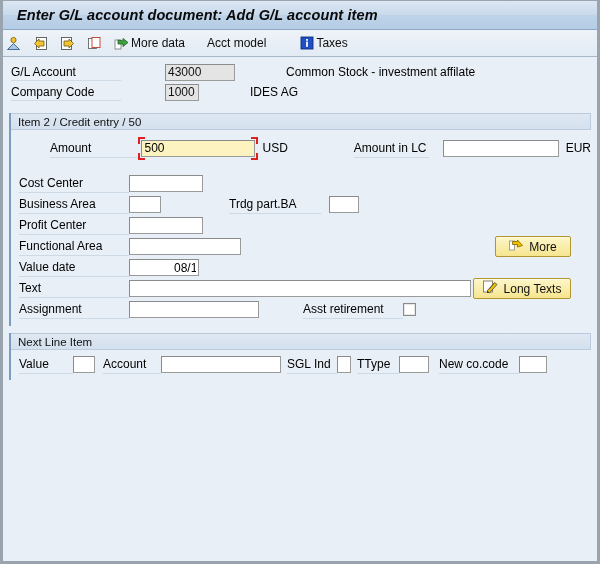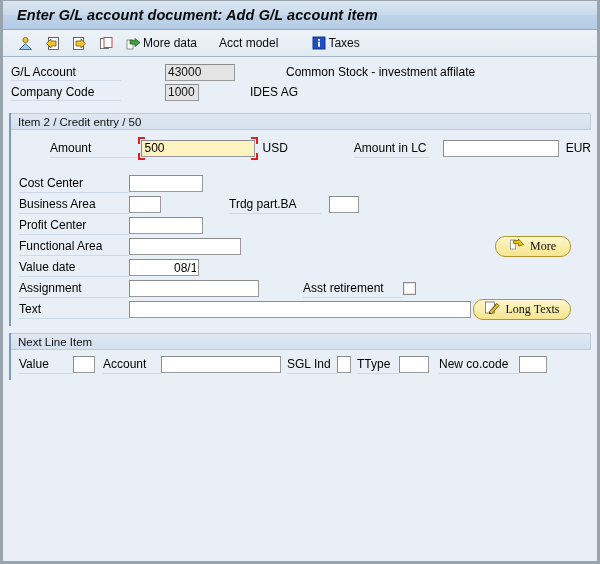--- a/index.html
+++ b/index.html
@@ -46,21 +46,20 @@
   }
   
   .toolbar {
     height: 27px;
     flex: 0 0 27px;
     background: linear-gradient(to bottom, #eef3f9 0%, #e2eaf3 100%);
     border-bottom: 1px solid #a8b7c6;
     display: flex;
     align-items: center;
     box-sizing: border-box;
-    padding-left: 12px;
   }
   .tb-item {
     display: flex;
     align-items: center;
     height: 21px;
     padding: 0 3px;
     cursor: default;
     white-space: nowrap;
   }
   .tb-label { font-size: 12px; color: #0c0c0c; margin-left: 2px; }
@@ -183,27 +182,26 @@
   .btn {
     display: inline-flex;
     align-items: center;
     justify-content: center;
     gap: 6px;
     height: 21px;
     padding: 0 9px;
     box-sizing: border-box;
     background: linear-gradient(to bottom, #fdf6c9 0%, #f6e58f 100%);
     border: 1px solid #b2952f;
-    border-radius: 10px;
+    border-radius: 2px;
     font-size: 12px;
     color: #111;
     cursor: default;
     white-space: nowrap;
     box-shadow: inset 0 1px 0 #fffbe3;
-    font-family: Liberation Serif, serif;
   }
   .btn .btn-label { font-weight: normal; }
 
   .chk {
     width: 13px; height: 13px;
     box-sizing: border-box;
     border: 1px solid #8a8a8a;
     background: #ffffff;
     box-shadow: inset 0 0 0 1px #e7e7e7;
   }
@@ -356,45 +354,45 @@
               <path d="M3.5 2.5 L3.5 5.5 L8.5 5.5 L8.5 8 L13.5 6.5 L8.5 1 L8.5 2.5 Z" fill="#f2c200" stroke="#7a6200" stroke-width="0.8"></path>
             </svg>
           </span>
           <span class="btn-label">More</span>
         </button>
       </div>
 
       <div class="row">
         <span class="lbl w110">Value date</span>
         <input class="inp" style="width: 70px; padding-left: 44px;" value="08/12/2016">
-      </div>
-
-      <div class="row">
-        <span class="lbl w110">Assignment</span>
-        <input class="inp" style="width: 130px;" value="">
-        <span class="lbl" style="width:100px;margin-left:44px;">Asst retirement</span>
-        <span class="chk"></span>
       </div>
 
       <div class="row">
         <span class="lbl w110">Text</span>
         <input class="inp" style="width: 342px;" value="">
         <button class="btn" style="width:98px;margin-left:2px;">
           <span class="ico">
             <svg width="15" height="14" viewBox="0 0 15 14">
               <rect x="0.5" y="1" width="9" height="11" fill="#ffffff" stroke="#6a6a6a" stroke-width="0.8"></rect>
               <path d="M4 11 L11.5 2.5 L14 4.5 L6.5 13 Z" fill="#f2c200" stroke="#4a4a4a" stroke-width="0.8"></path>
               <path d="M4 11 L4 13 L6.5 13 Z" fill="#333"></path>
               <path d="M6 9.5 L11 3.6" stroke="#4a4a4a" stroke-width="0.7" fill="none"></path>
             </svg>
           </span>
           <span class="btn-label">Long Texts</span>
         </button>
       </div>
 
+      <div class="row">
+        <span class="lbl w110">Assignment</span>
+        <input class="inp" style="width: 130px;" value="">
+        <span class="lbl" style="width:100px;margin-left:44px;">Asst retirement</span>
+        <span class="chk"></span>
+      </div>
+
     </div>
   </div>
 
   <div class="group">
     <div class="group-header">Next Line Item</div>
     <div class="group-body" style="padding:4px 0 5px 0;">
       <div class="row">
         <span class="lbl" style="width:54px;">Value</span>
         <input class="inp" style="width: 22px;" value="">
         <span class="lbl" style="width:58px;margin-left:8px;">Account</span>

